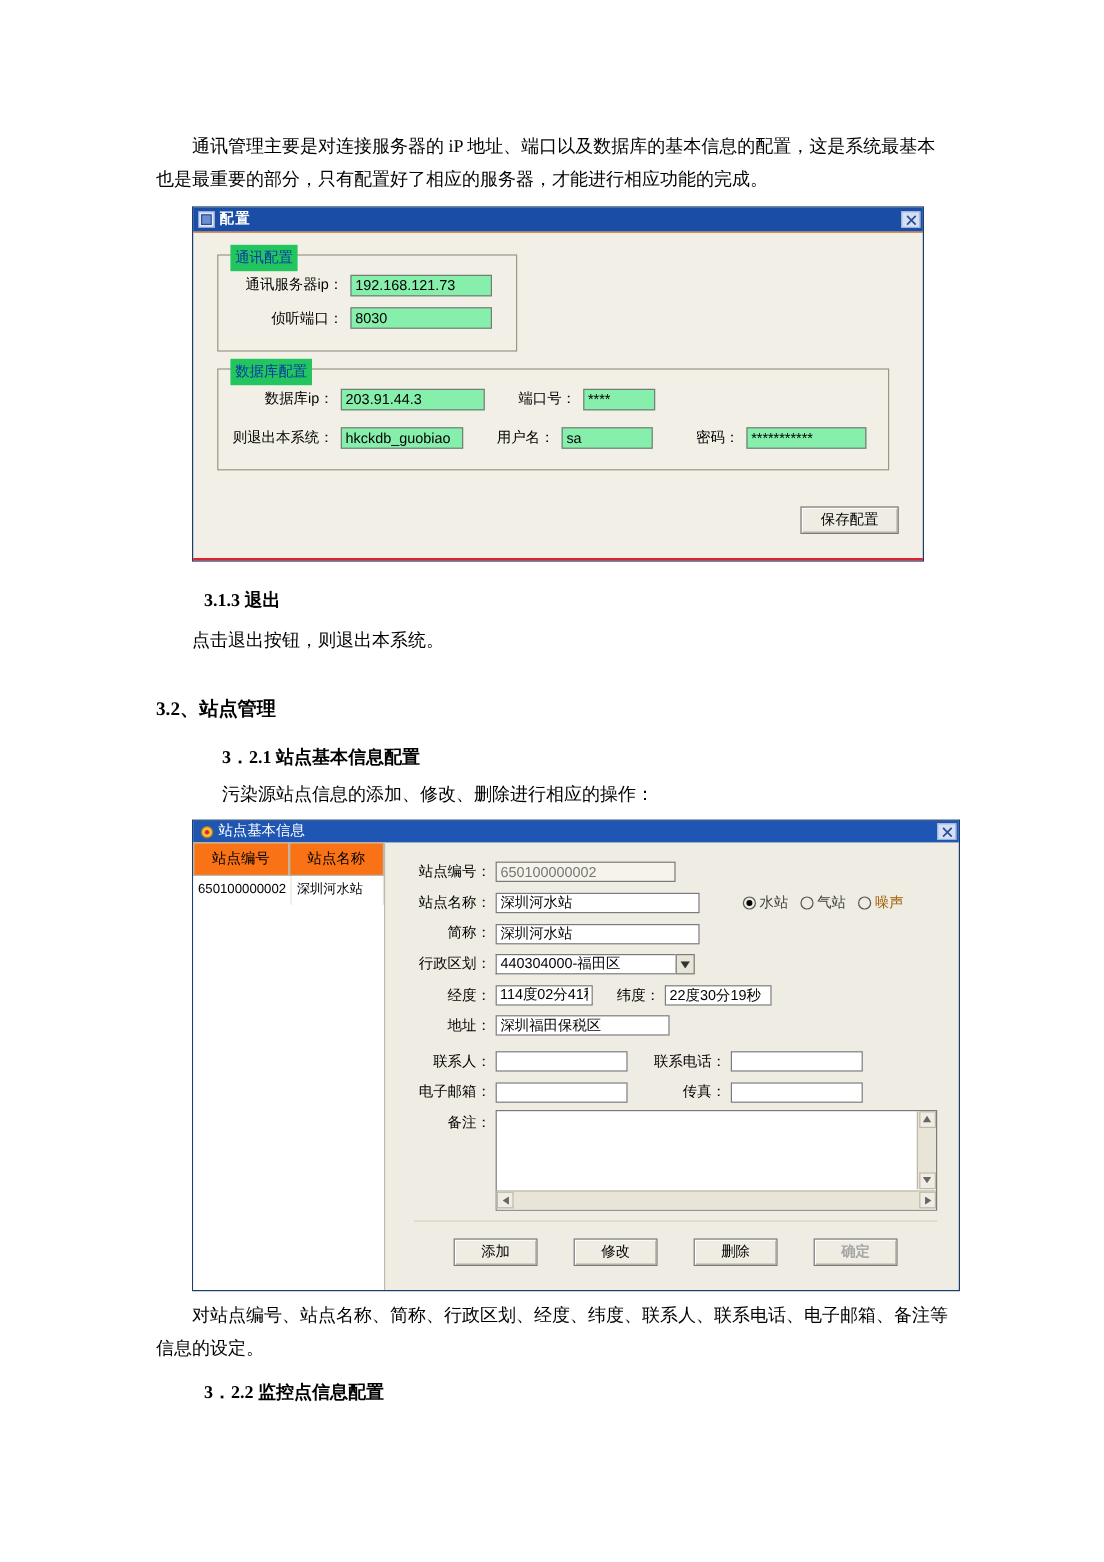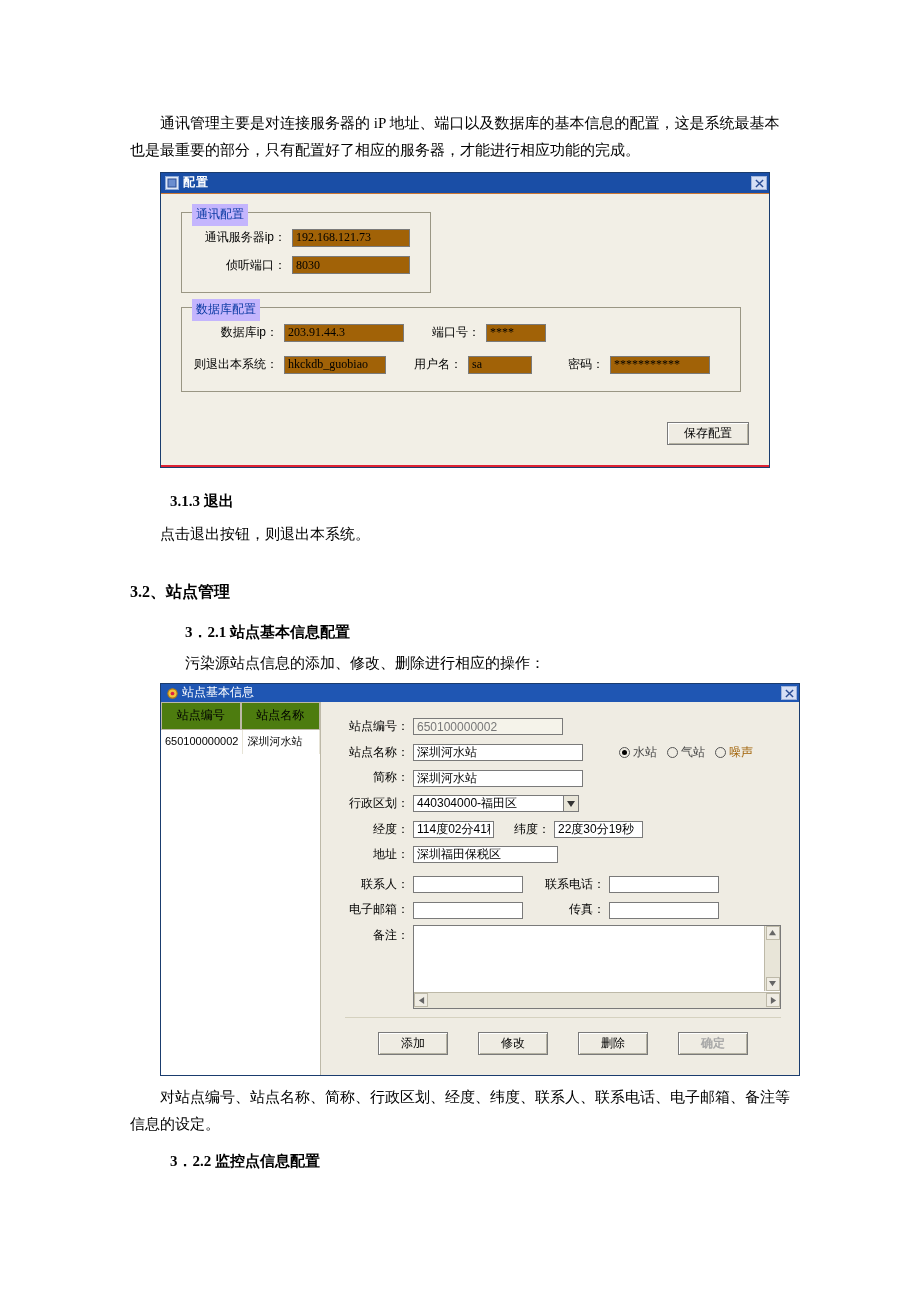--- a/index.html
+++ b/index.html
@@ -60,34 +60,34 @@
   .win-body { padding: 8px 20px 12px 20px; }
   .groupbox {
     border: 1px solid #9a9684;
     padding: 8px 12px 10px 12px;
     margin: 10px 0 14px 0;
     position: relative;
   }
   .groupbox-legend {
     position: absolute;
     top: -9px; left: 10px;
-    background: #c4b5fd;
+    background: #22c55e;
     padding: 0 4px;
     color: #0a3aa3;
     font-size: 12px;
   }
   .row { display:flex; align-items:center; gap:6px; margin:6px 0; }
   .lbl { text-align:right; min-width:88px; }
   .txt {
     border:1px solid #7a7a7a;
-    background:#a16207;
+    background:#86efac;
     height:18px;
     font-size:12px;
     padding:1px 3px;
-    font-family:Liberation Serif, serif;
+    font-family:Liberation Sans, sans-serif;
   }
   .btn {
     background:#efece3;
     border:1px solid #7a7a7a;
     box-shadow: inset 1px 1px 0 #fff, inset -1px -1px 0 #b5b2a2;
     padding:2px 16px;
     font-size:12px;
   }
   .save-row { text-align:right; padding: 4px 20px 20px 0; }
   .red-edge {
@@ -114,21 +114,21 @@
   .titlebar2 .ttl2{flex:1;font-size:12px;margin-left:3px;}
   .win2-body { display:flex; }
   .left-list {
     width:160px; border-right:1px solid #bdb9a8;
     background:#fff;
     font-size:12px;
   }
   .lh-row { display:flex; }
   .lh-cell {
     flex:1; border:1px solid #bdb9a8;
-    background:#4d7c0f;
+    background:#f97316;
     text-align:center;
     padding:2px 0;
     font-size:12px;
   }
   .ld-row { display:flex; }
   .ld-cell { flex:1; padding:2px 4px; border-right:1px solid #e7e4d7; font-size:11px;}
   .form-area { flex:1; padding:10px 18px 10px 24px; }
   .frow { display:flex; align-items:center; margin:4px 0; gap:4px; font-size:12px;}
   .flbl { width:64px; text-align:right; }
   .finput {
@@ -215,21 +215,21 @@
           <input class="txt" style="width: 120px;" value="203.91.44.3">
           <span style="width:14px;"></span>
           <span class="lbl" style="min-width:50px;">端口号：</span>
           <input class="txt" style="width: 60px;" value="****">
         </div>
         <div class="row" style="margin-top:10px;">
           <span class="lbl" style="min-width:84px;">则退出本系统：</span>
           <input class="txt" style="width: 102px;" value="hkckdb_guobiao">
           <span style="width:14px;"></span>
           <span class="lbl" style="min-width:50px;">用户名：</span>
-          <input class="txt" style="width: 64px;" value="sa">
+          <input class="txt" style="width: 76px;" value="sa">
           <span style="width:20px;"></span>
           <span class="lbl" style="min-width:40px;">密码：</span>
           <input class="txt" style="width: 100px;" value="***********">
         </div>
       </div>
     </div>
     <div class="save-row">
       <button class="btn">保存配置</button>
     </div>
     <div class="red-edge"></div>

